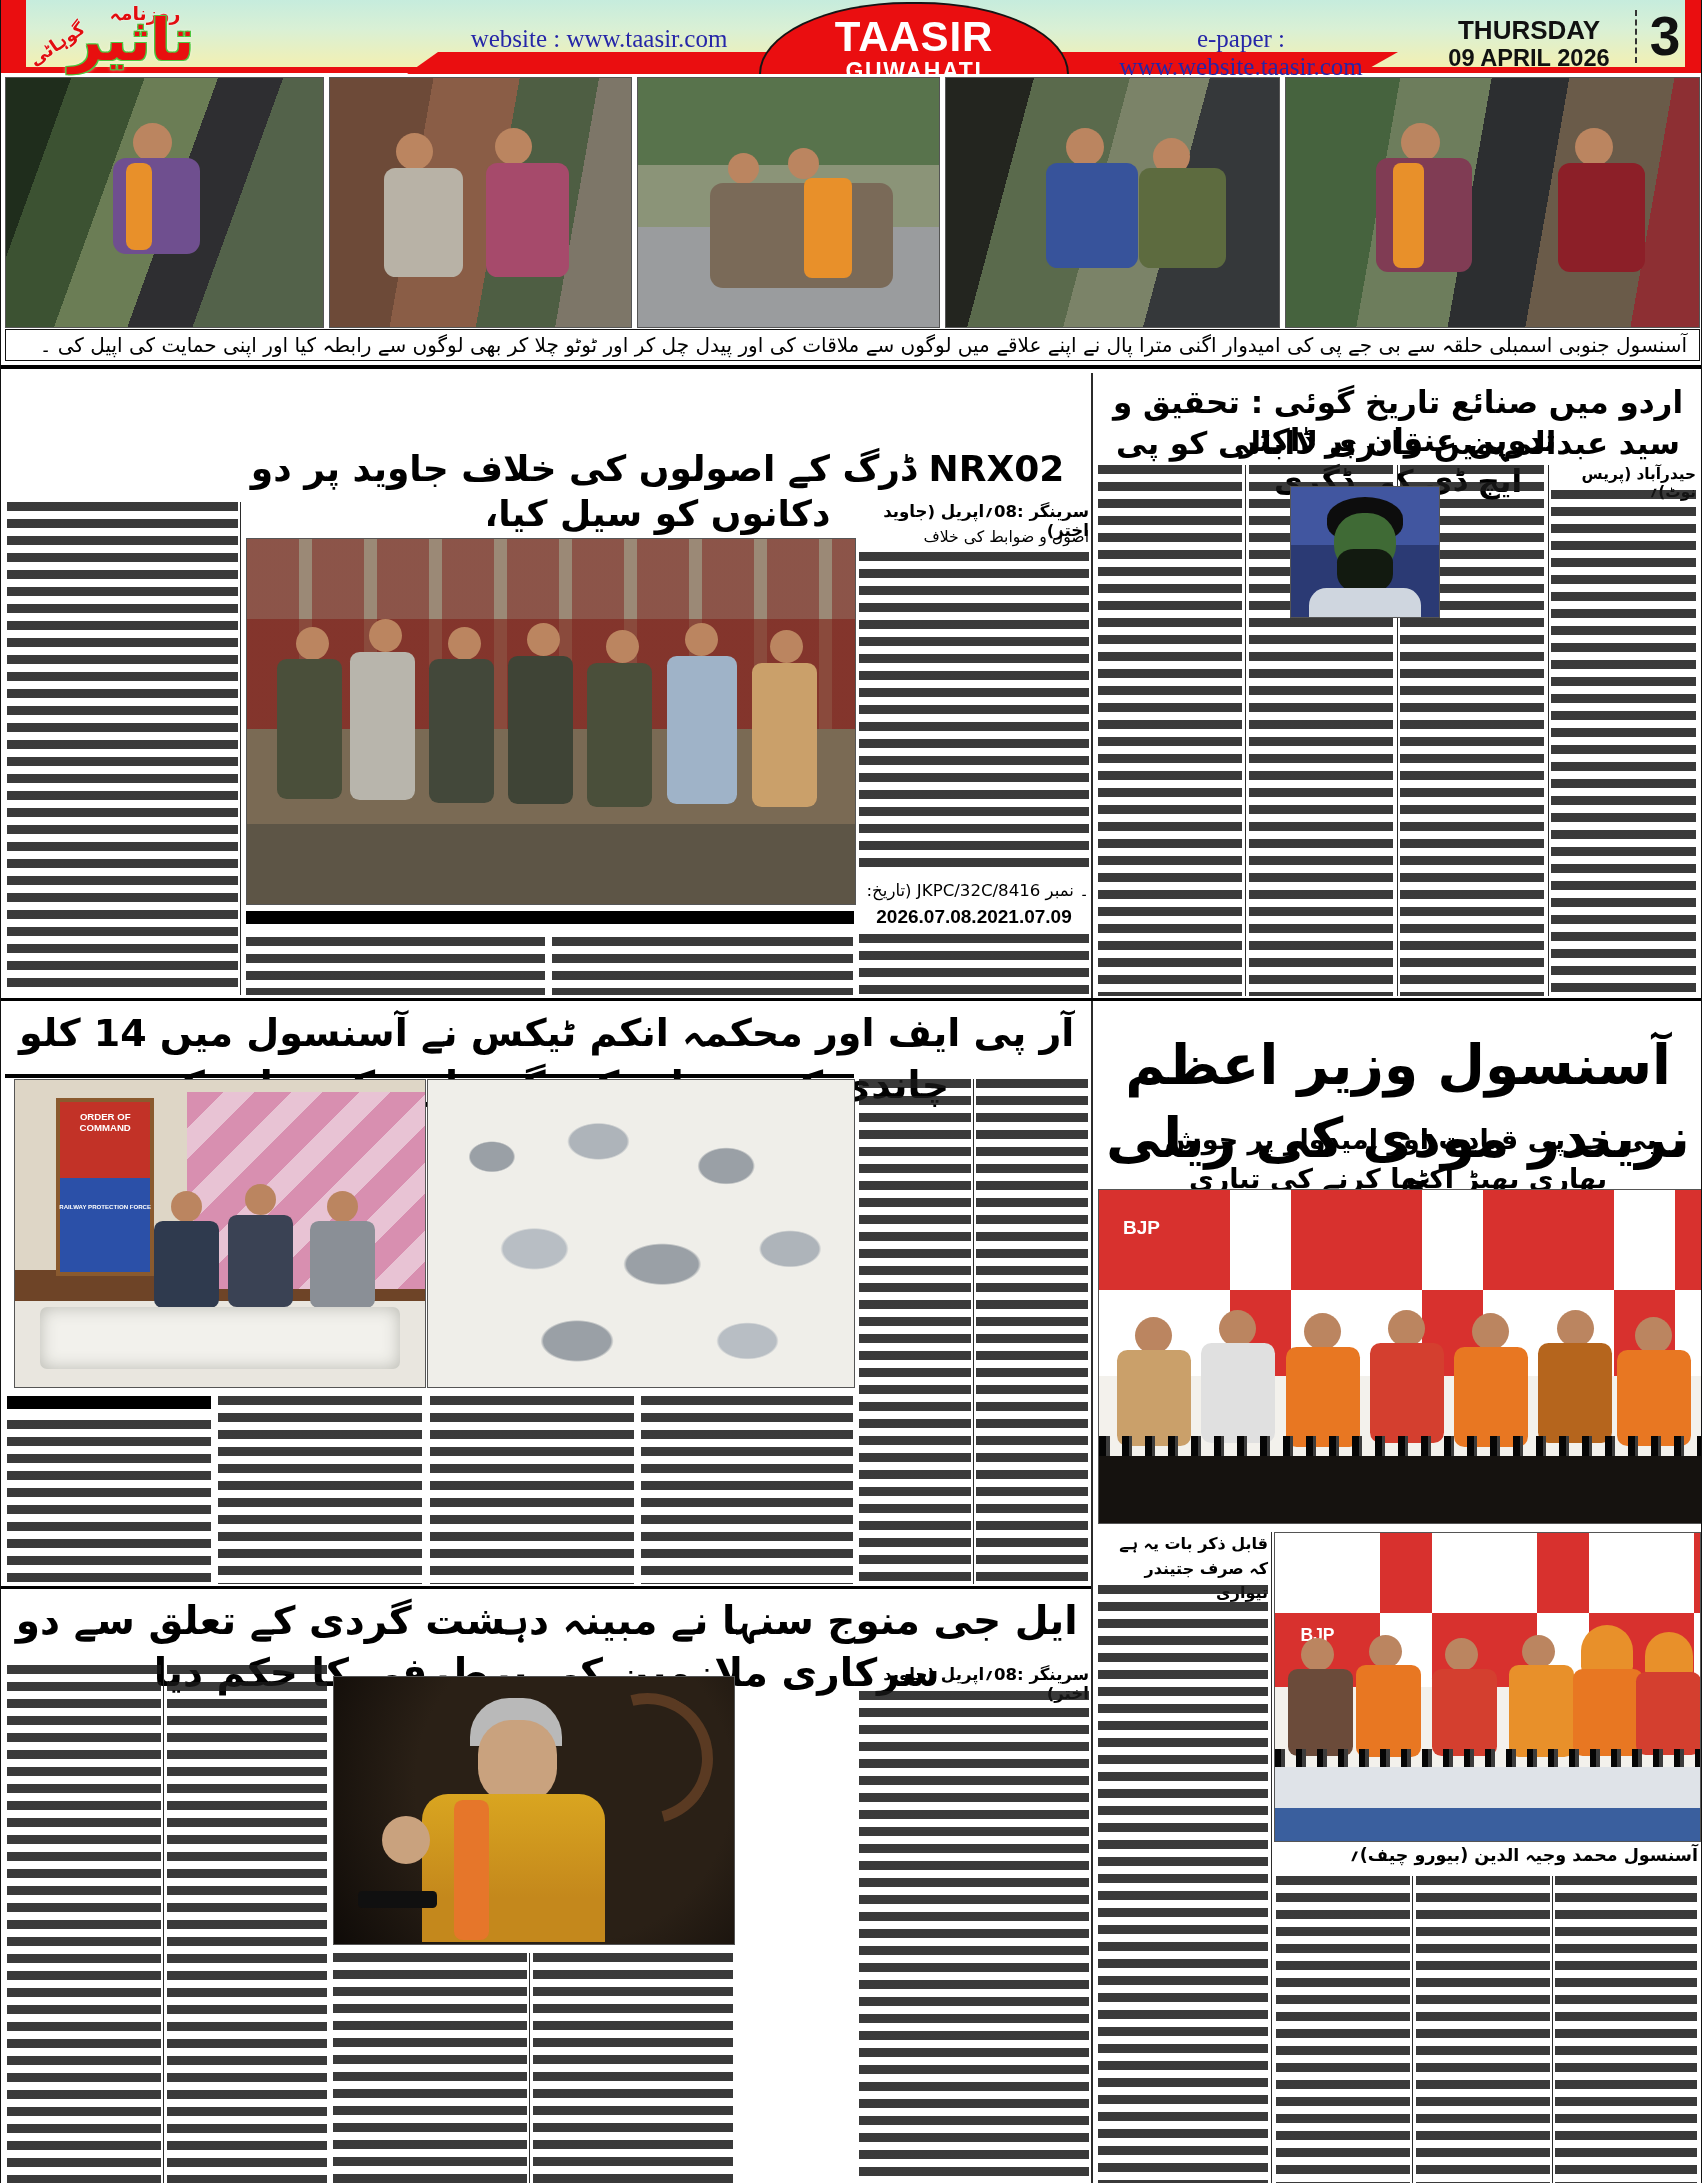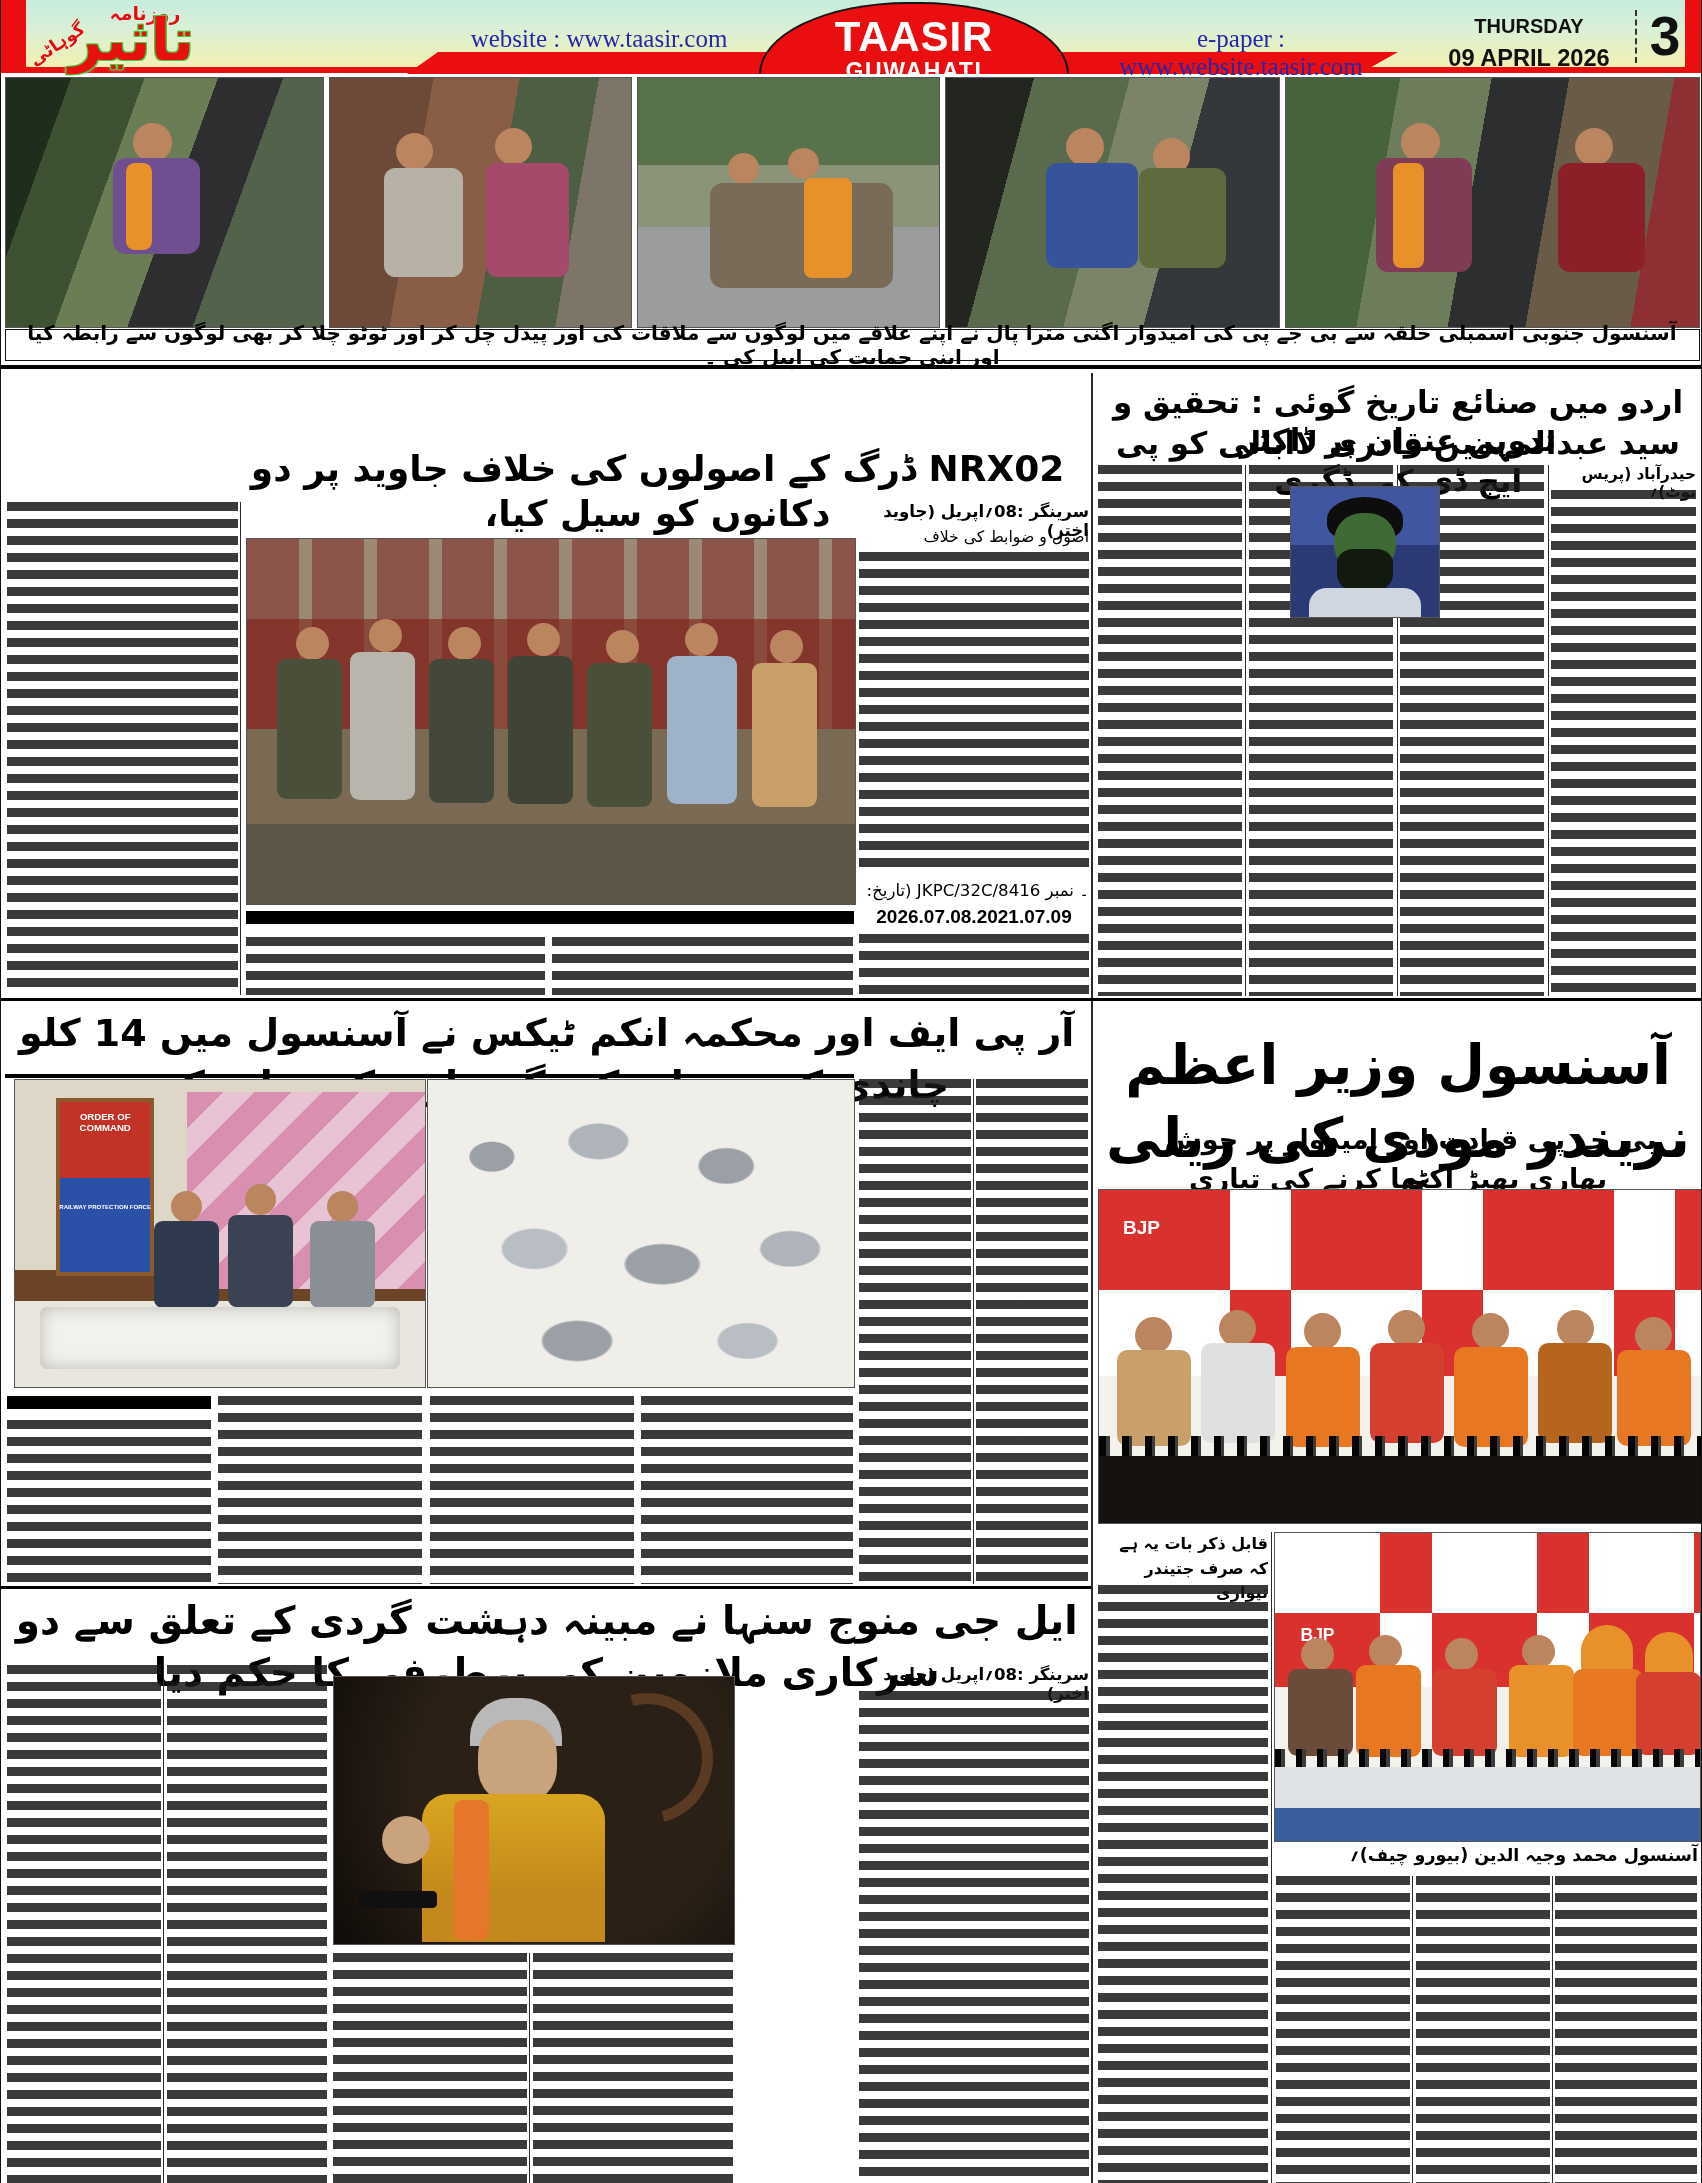--- a/index.html
+++ b/index.html
@@ -37,21 +37,21 @@
 
     <div class="abs ser" style="left:441px;top:25px;width:314px;font-size:25px;color:#2626a8;text-align:center;">website : www.taasir.com</div>
 
     <div class="abs" style="left:758px;top:1.7px;width:310px;height:72px;background:#ea0e10;border:2.2px solid #151515;border-bottom:none;border-radius:157px 157px 0 0 / 76px 76px 0 0;text-align:center;">
       <div class="lat" style="margin-top:9.6px;font-size:42px;font-weight:900;color:#fff;letter-spacing:0.9px;">TAASIR</div>
       <div class="lat" style="margin-top:-3.5px;font-size:23px;font-weight:900;color:#fff;letter-spacing:1.7px;">GUWAHATI</div>
     </div>
 
     <div class="abs ser" style="left:1074px;top:25px;width:332px;font-size:25px;color:#2626a8;text-align:center;">e-paper : www.website.taasir.com</div>
 
-    <div class="abs lat" style="left:1423px;top:15px;width:210px;font-size:20px;font-weight:900;color:#111;text-align:center;">THURSDAY</div>
+    <div class="abs lat" style="left:1423px;top:15px;width:210px;font-size:26px;font-weight:900;color:#111;text-align:center;">THURSDAY</div>
     <div class="abs lat" style="left:1423px;top:45px;width:210px;font-size:23.6px;font-weight:900;color:#111;text-align:center;">09 APRIL 2026</div>
     <div class="abs" style="left:1634px;top:9.6px;width:0;height:53px;border-left:2.6px dashed #333;"></div>
     <div class="abs lat" style="left:1640px;top:4.4px;width:48px;font-size:55px;font-weight:900;color:#111;text-align:center;">3</div>
   </div>
 
   <div class="abs" style="left:3.5px;top:77px;width:1695px;height:249px;display:flex;gap:4.4px;">
     <div class="photo" style="position:relative;flex:1.0;height:100%;
          background:linear-gradient(110deg,#1f2d1c 0 16%,#3c5232 16% 34%,#6b7d55 34% 52%,#2e2e31 52% 68%,#53624a 68%);">
       <span class="head" style="left:40%;top:18%;width:39px;height:39px;"></span>
       <span class="abs" style="left:34%;top:32%;width:87px;height:96px;background:#6f4f8f;border-radius:13px;"></span>
@@ -82,21 +82,21 @@
          background:linear-gradient(100deg,#46633e 0 25%,#6d7d5c 25% 45%,#2c2e30 45% 62%,#6a5b49 62% 85%,#8d2f33 85%);">
       <span class="head" style="left:28%;top:18%;width:39px;height:39px;"></span>
       <span class="head" style="left:70%;top:20%;width:38px;height:38px;"></span>
       <span class="abs" style="left:22%;top:32%;width:96px;height:114px;background:#803c54;border-radius:12.2px;"></span>
       <span class="abs" style="left:26%;top:34%;width:31px;height:105px;background:#e8902a;border-radius:7.9px;"></span>
       <span class="abs" style="left:66%;top:34%;width:87px;height:109px;background:#8c1f28;border-radius:12.2px;"></span>
     </div>
   </div>
 
   <div class="abs cap ur" style="left:3.5px;top:329px;width:1695px;height:32px;">
-    <div class="ur" style="width:100%;font-size:20px;font-weight:700;color:#000;text-align:center;">آسنسول جنوبی اسمبلی حلقہ سے بی جے پی کی امیدوار اگنی مترا پال نے اپنے علاقے میں لوگوں سے ملاقات کی اور پیدل چل کر اور ٹوٹو چلا کر بھی لوگوں سے رابطہ کیا اور اپنی حمایت کی اپیل کی ۔</div>
+    <div class="ur" style="width:100%;font-size:20px;font-weight:400;color:#000;text-align:right;">آسنسول جنوبی اسمبلی حلقہ سے بی جے پی کی امیدوار اگنی مترا پال نے اپنے علاقے میں لوگوں سے ملاقات کی اور پیدل چل کر اور ٹوٹو چلا کر بھی لوگوں سے رابطہ کیا اور اپنی حمایت کی اپیل کی ۔</div>
   </div>
   <div class="hr" style="left:0;top:365px;width:1702px;height:4.4px;"></div>
 
   <div class="vr" style="left:1090px;top:373px;width:2.2px;height:1915px;"></div>
   <div class="hr" style="left:0;top:998px;width:1702px;height:2.6px;"></div>
 
   <div class="abs ur h-ur" style="left:231px;top:446px;width:851px;font-size:36px;line-height:45px;">NRX02 ڈرگ کے اصولوں کی خلاف جاوید پر دو دکانوں کو سیل کیا،</div>
 
   <div class="tx" style="left:6.1px;top:502px;width:231px;height:493px;"></div>
   <div class="vr" style="left:239px;top:502px;width:0.9px;height:493px;"></div>

